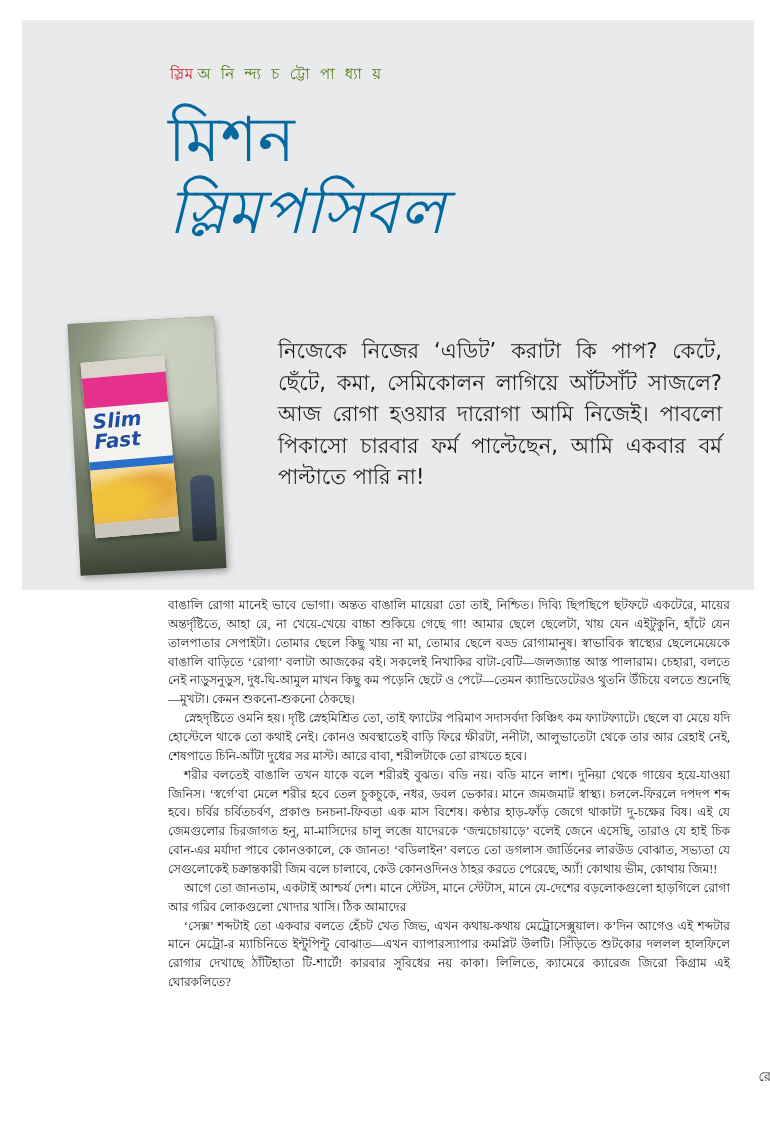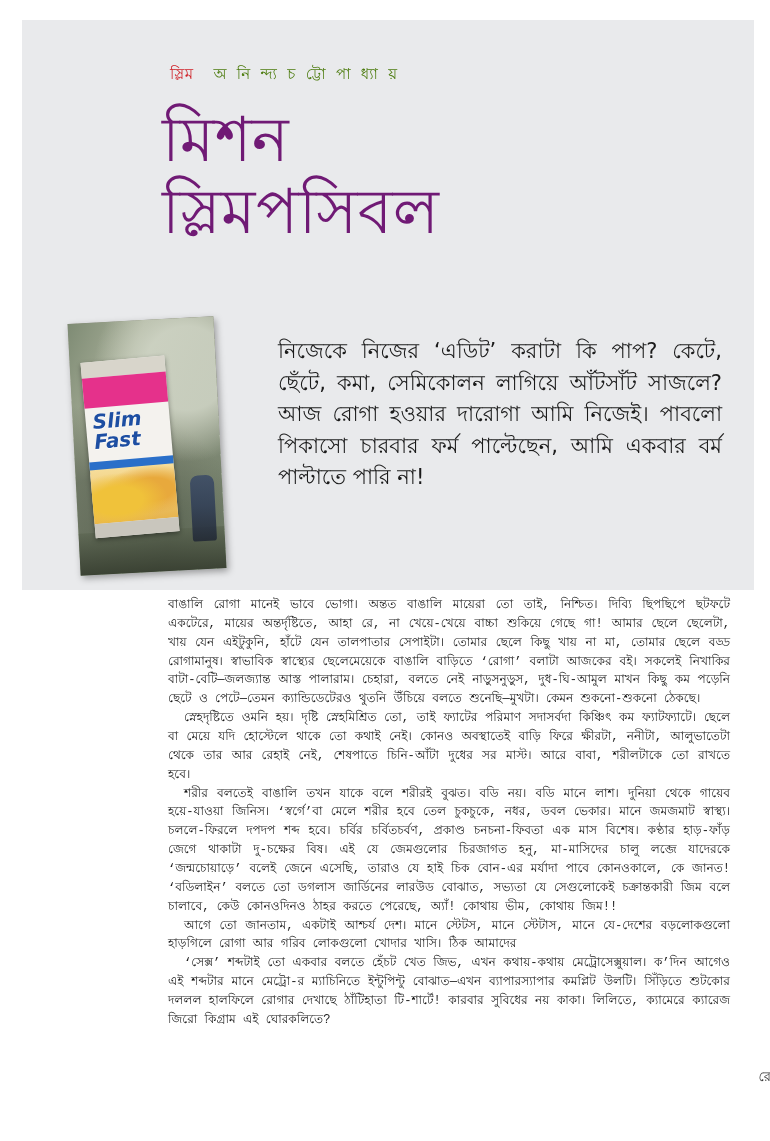--- a/index.html
+++ b/index.html
@@ -54,49 +54,50 @@
     background: #ffffff;
   }
 
   
   .kicker {
     position: absolute;
     left: 170px;
     top: 62px;
     display: flex;
     align-items: baseline;
-    gap: 20px;
+    gap: 4px;
   }
   .kicker-cat {
     color: #cf2027;
     font-size: 15px;
     letter-spacing: 0.5px;
     font-family: "DejaVu Sans", sans-serif;
   }
   .kicker-author {
     color: #4d7c0f;
     font-size: 15px;
     letter-spacing: 2.8px;
     font-family: "DejaVu Sans", sans-serif;
   }
 
   
   .headline {
     position: absolute;
-    left: 162px;
+    left: 168px;
     top: 104px;
     width: 560px;
-    color: #701a75;
+    color: #0369a1;
     font-family: "DejaVu Sans", sans-serif;
     font-size: 62px;
     line-height: 1.16;
     letter-spacing: 0.5px;
   }
   .headline .line2 {
     display: block;
+    font-style: italic;
   }
 
   
   .photo {
     position: absolute;
     left: 74px;
     top: 320px;
     width: 146px;
     height: 252px;
     transform: rotate(-3deg);
@@ -203,21 +204,21 @@
     text-align: justify;
   }
 
   
   .body-text {
     position: absolute;
     left: 168px;
     top: 596px;
     width: 562px;
     color: #1a1a1a;
-    font-family: Liberation Mono, monospace;
+    font-family: Liberation Serif, serif;
     font-size: 12.1px;
     line-height: 1.56;
     text-align: justify;
   }
   .body-text p {
     margin: 0;
     text-indent: 16px;
   }
   .body-text p:first-child {
     text-indent: 0;

